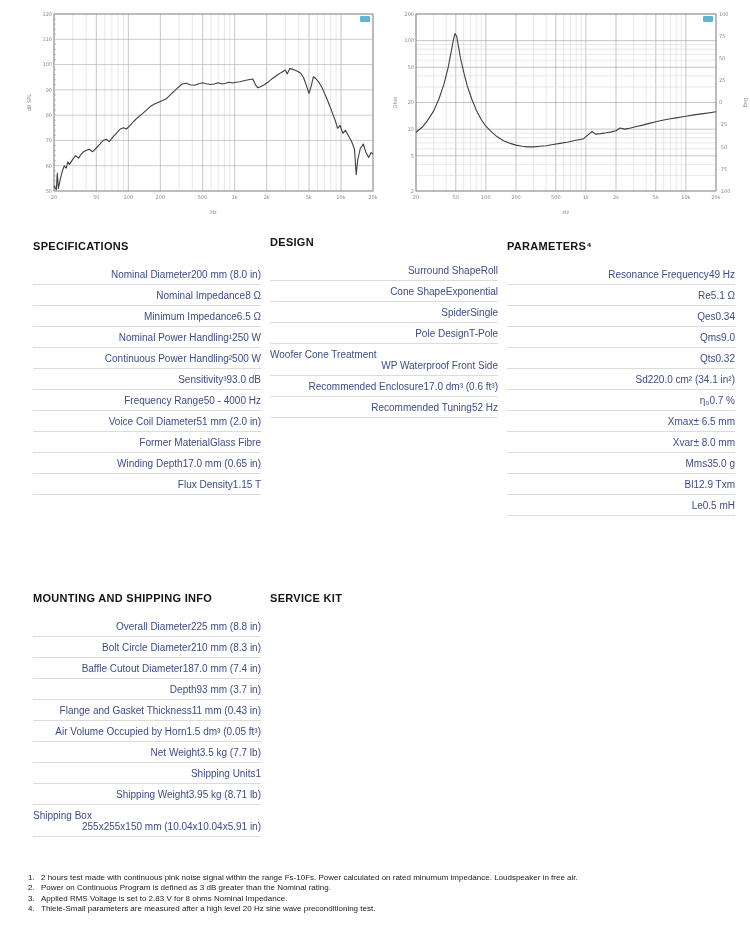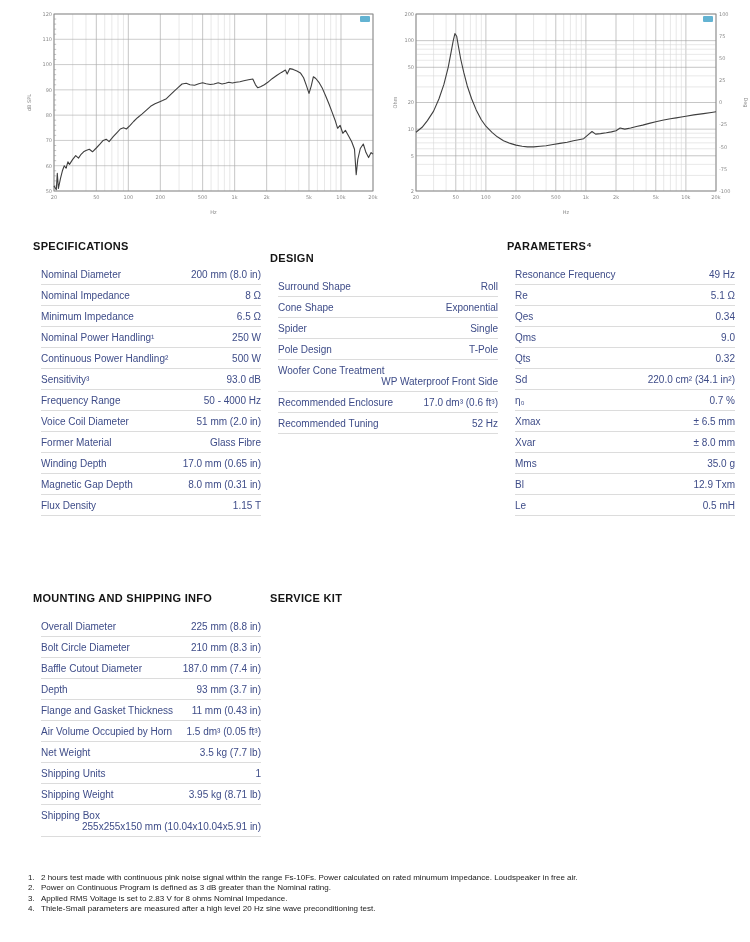--- a/index.html
+++ b/index.html
@@ -2,22 +2,22 @@
 <html><head>
 <meta charset="utf-8">
 <style>
   html,body{margin:0;padding:0;background:#fff;}
   .page{position:relative;width:750px;height:942px;background:#ffffff;overflow:hidden;
         font-family:"Liberation Sans","DejaVu Sans",sans-serif;}
   .chart{position:absolute;top:6px;width:358px;height:212px;}
   .col{position:absolute;width:228px;}
   .sec-title{margin:0;font-size:11px;font-weight:700;color:#151515;letter-spacing:.3px;}
   .rows{margin-top:12px;}
-  .trow{display:flex;justify-content:space-between;align-items:baseline;
-        border-bottom:1px solid #dcdcdc;padding:5px 0 4px;font-size:10px;color:#3e4c88;margin-left:8px;}
+  .trow{display:flex;justify-content:flex-end;align-items:baseline;
+        border-bottom:1px solid #dcdcdc;padding:5px 0 4px;font-size:10px;color:#3e4c88;}
   .trow .tlabel{text-align:left;}
   .trow .tvalue{text-align:right;white-space:nowrap;}
   .trow.two{display:block;}
   .trow.two .tvalue{display:block;text-align:right;}
   .footnotes{position:absolute;left:28px;top:873px;width:714px;font-size:8px;
              line-height:10.4px;color:#1a1a1a;}
   .fnote{display:flex;}
   .fnum{width:13px;flex:none;}
   svg text{font-family:"DejaVu Sans","Liberation Sans",sans-serif;}
 </style>
@@ -248,31 +248,27 @@
         </div>
         <div class="trow">
           <span class="tlabel">Former Material</span>
           <span class="tvalue">Glass Fibre</span>
         </div>
         <div class="trow">
           <span class="tlabel">Winding Depth</span>
           <span class="tvalue">17.0 mm (0.65 in)</span>
         </div>
         <div class="trow">
-          <span class="tlabel">Magnetic Gap Depth</span>
-          <span class="tvalue">8.0 mm (0.31 in)</span>
-        </div>
-        <div class="trow">
           <span class="tlabel">Flux Density</span>
           <span class="tvalue">1.15 T</span>
         </div>
       </div>
   </section>
 
-  <section class="col" style="left:270px;top:252px">
+  <section class="col" style="left:270px;top:236px">
     <h3 class="sec-title">DESIGN</h3>
     <div class="rows">
         <div class="trow">
           <span class="tlabel">Surround Shape</span>
           <span class="tvalue">Roll</span>
         </div>
         <div class="trow">
           <span class="tlabel">Cone Shape</span>
           <span class="tvalue">Exponential</span>
         </div>

